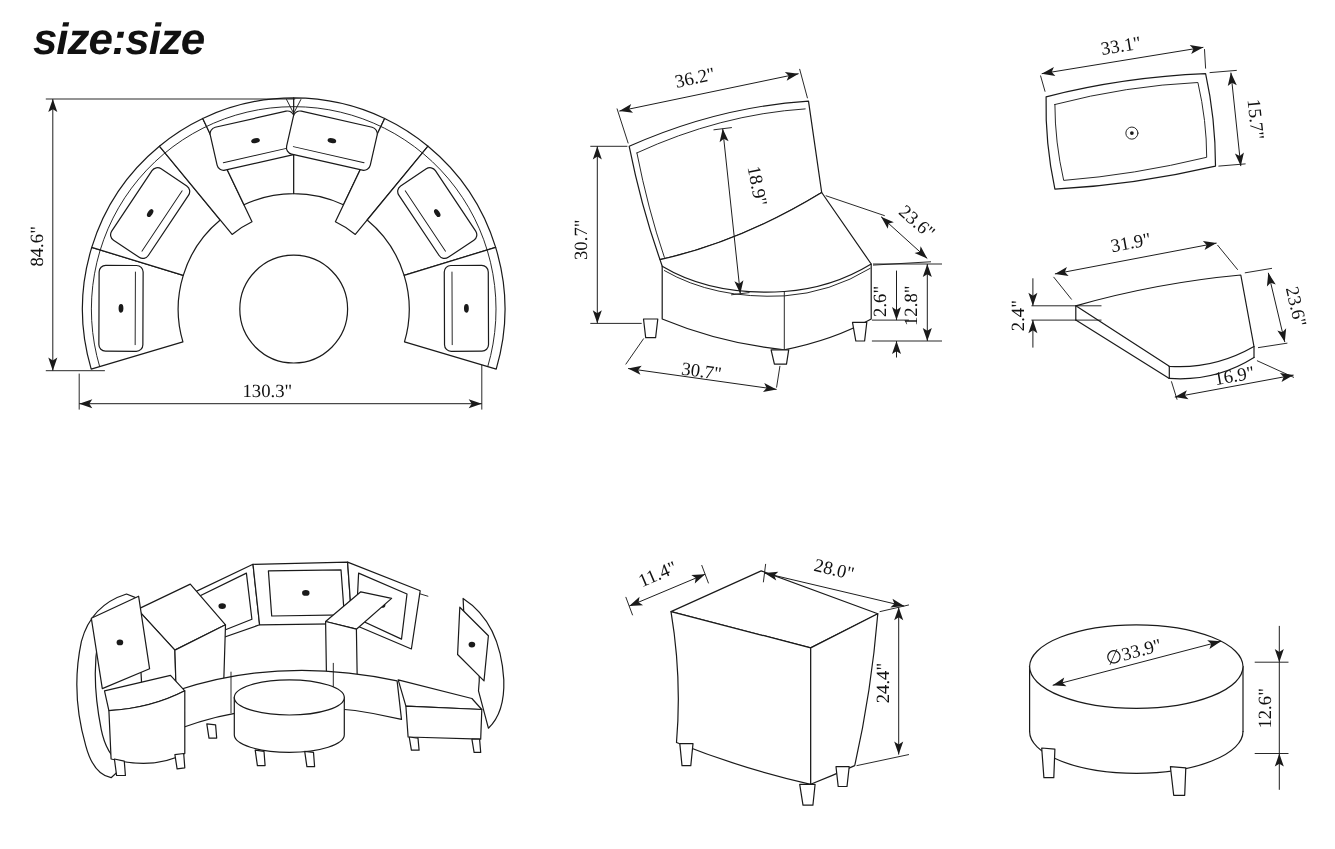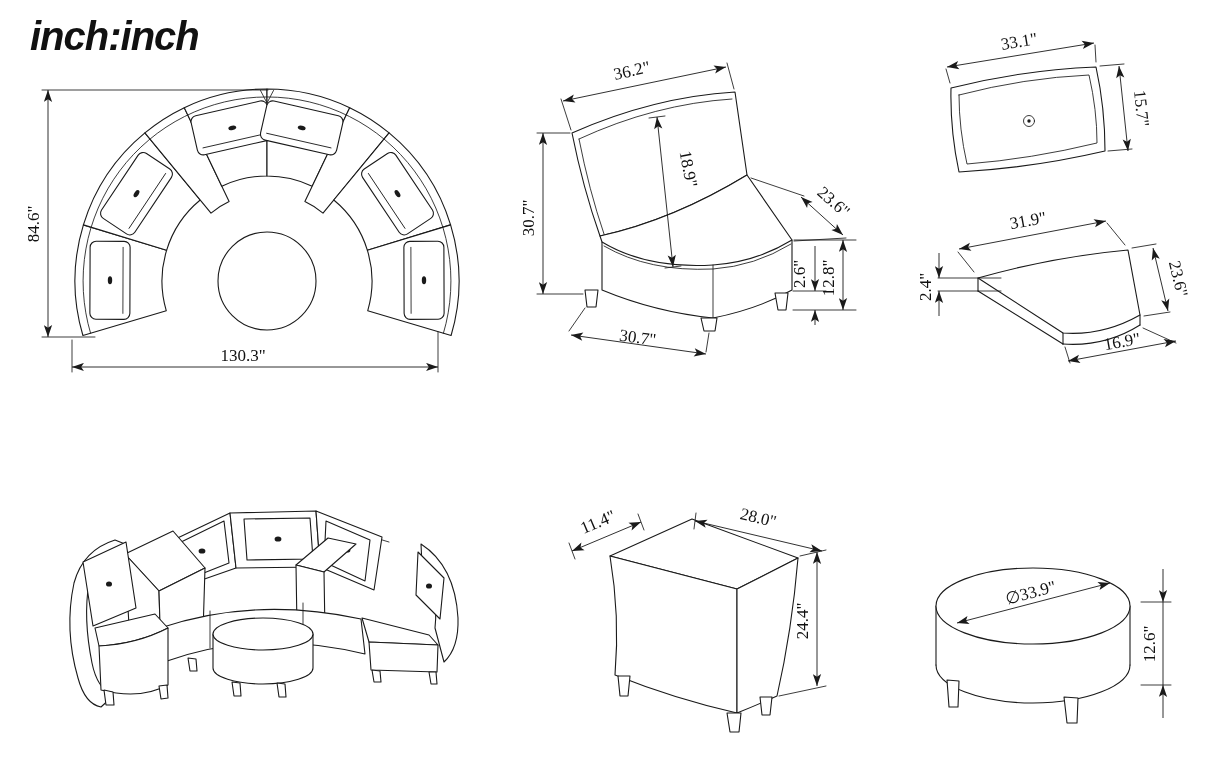--- a/index.html
+++ b/index.html
@@ -17,21 +17,21 @@
   svg .dim{fill:none;stroke:#1a1a1a;stroke-width:0.9;}
   svg .dot{fill:#1a1a1a;stroke:none;}
   svg text{font-family:"Liberation Serif","DejaVu Serif",serif;font-size:17px;fill:#111;}
   svg text.mid{text-anchor:middle;}
 </style>
 </head>
 <body>
 
 <div class="canvas">
 
-  <div class="title">inch:inch</div>
+  <div class="title">size:size</div>
 
   <svg class="panel" style="left:25px;top:80px" width="500" height="310" viewBox="0 0 500 310">
     <defs>
       <marker id="m1" viewBox="0 0 12 8" refX="12" refY="4" markerWidth="13" markerHeight="9" markerUnits="userSpaceOnUse" orient="auto-start-reverse">
         <path d="M12,4 L1,7.8 L3.5,4 L1,0.2 Z" fill="#1a1a1a"></path>
       </marker>
     </defs>
     <g>
       <path class="fw" d="M57.9,255.5 A192,192 0 0 1 58.4,144.9 L141.6,170.3 A105,105 0 0 0 141.3,230.8 Z"></path>
       <path class="fw" d="M58.4,144.9 A192,192 0 0 1 119.9,52.9 L175.2,120 A105,105 0 0 0 141.6,170.3 Z"></path>

